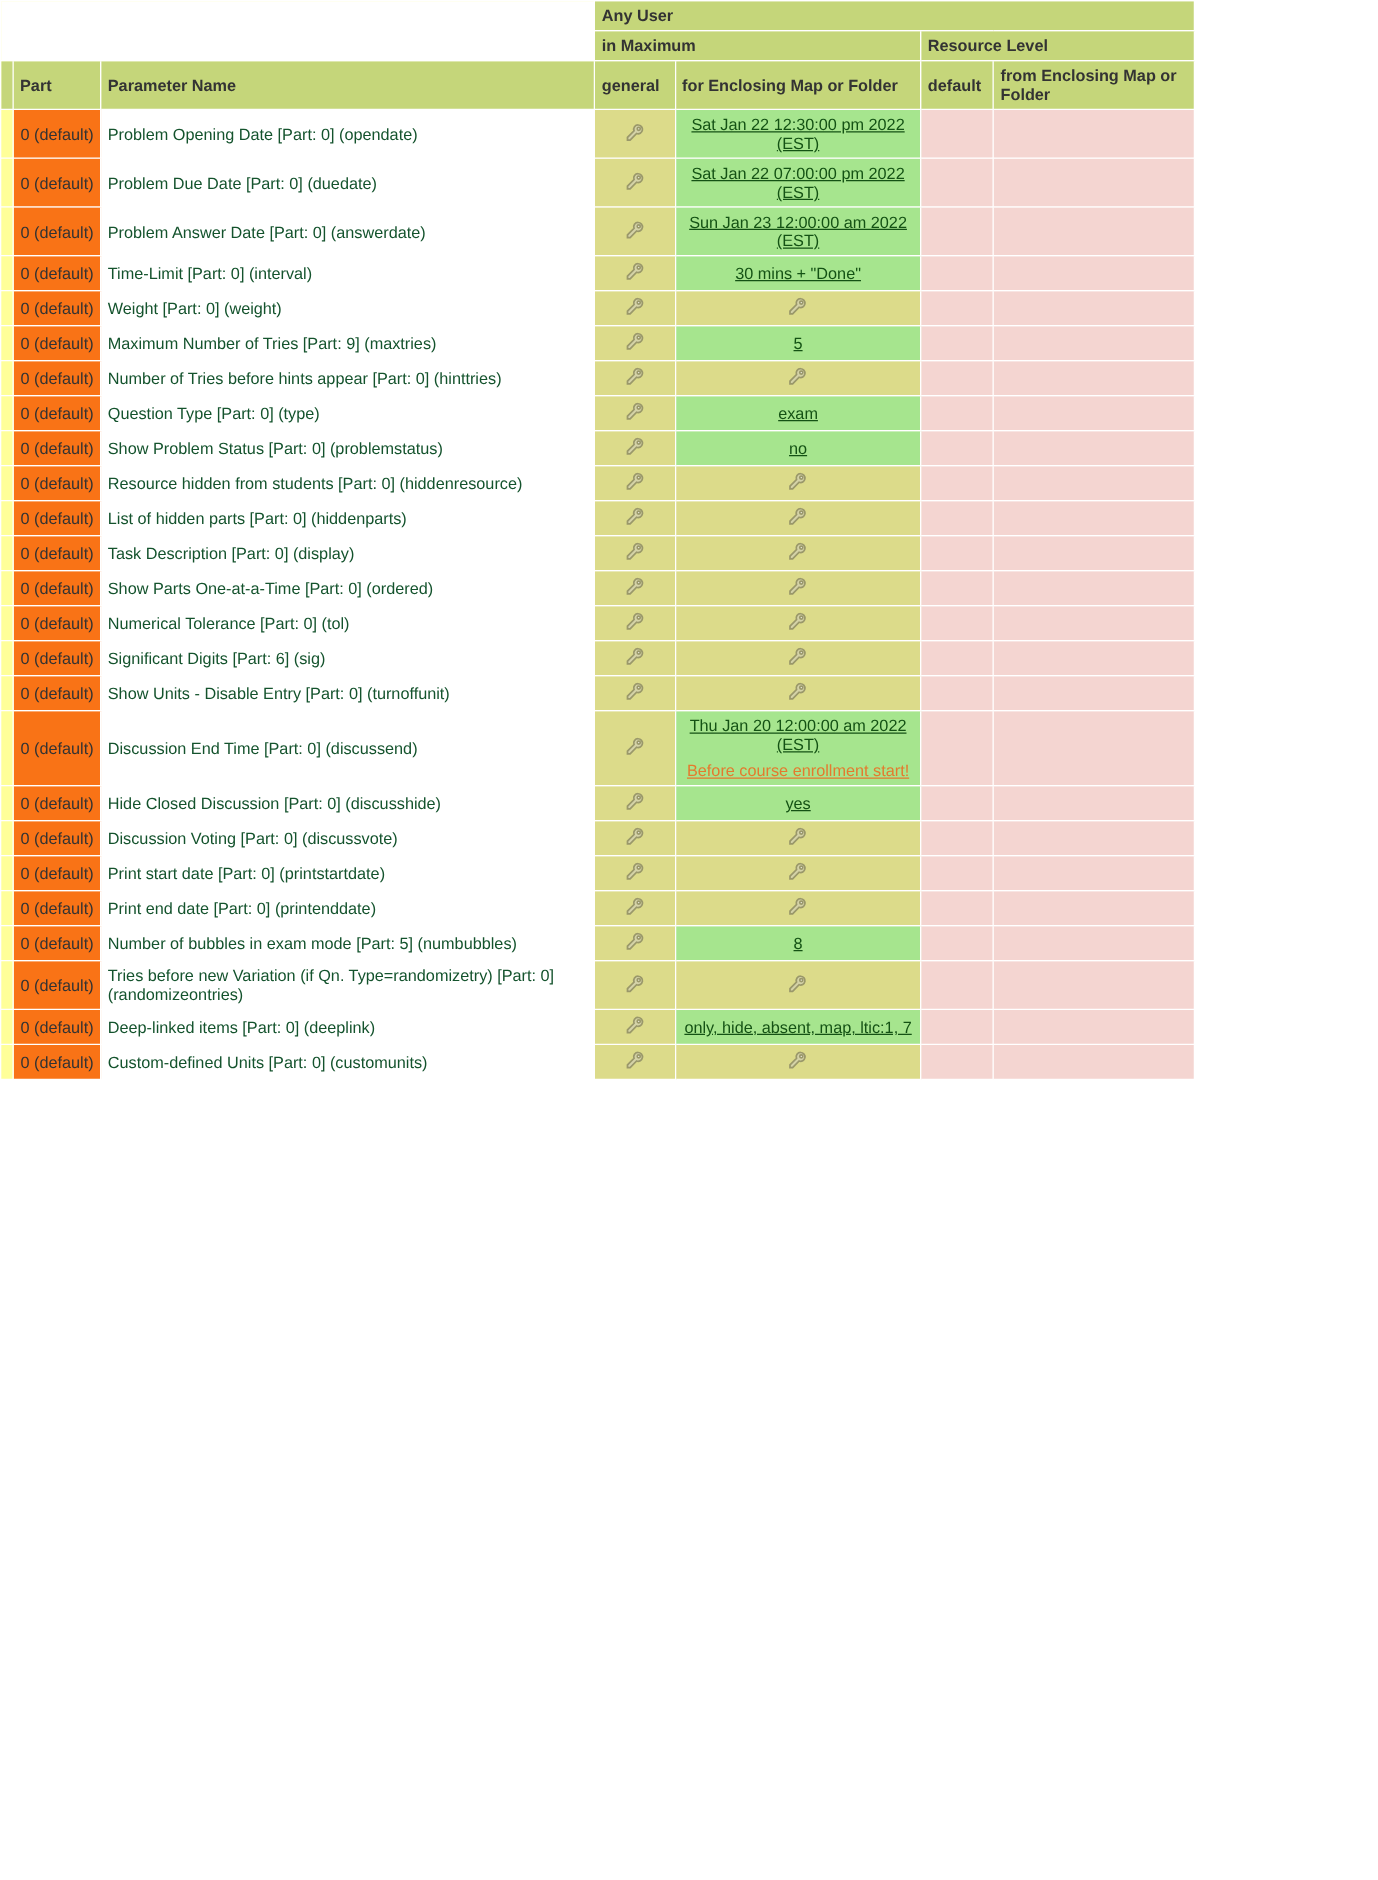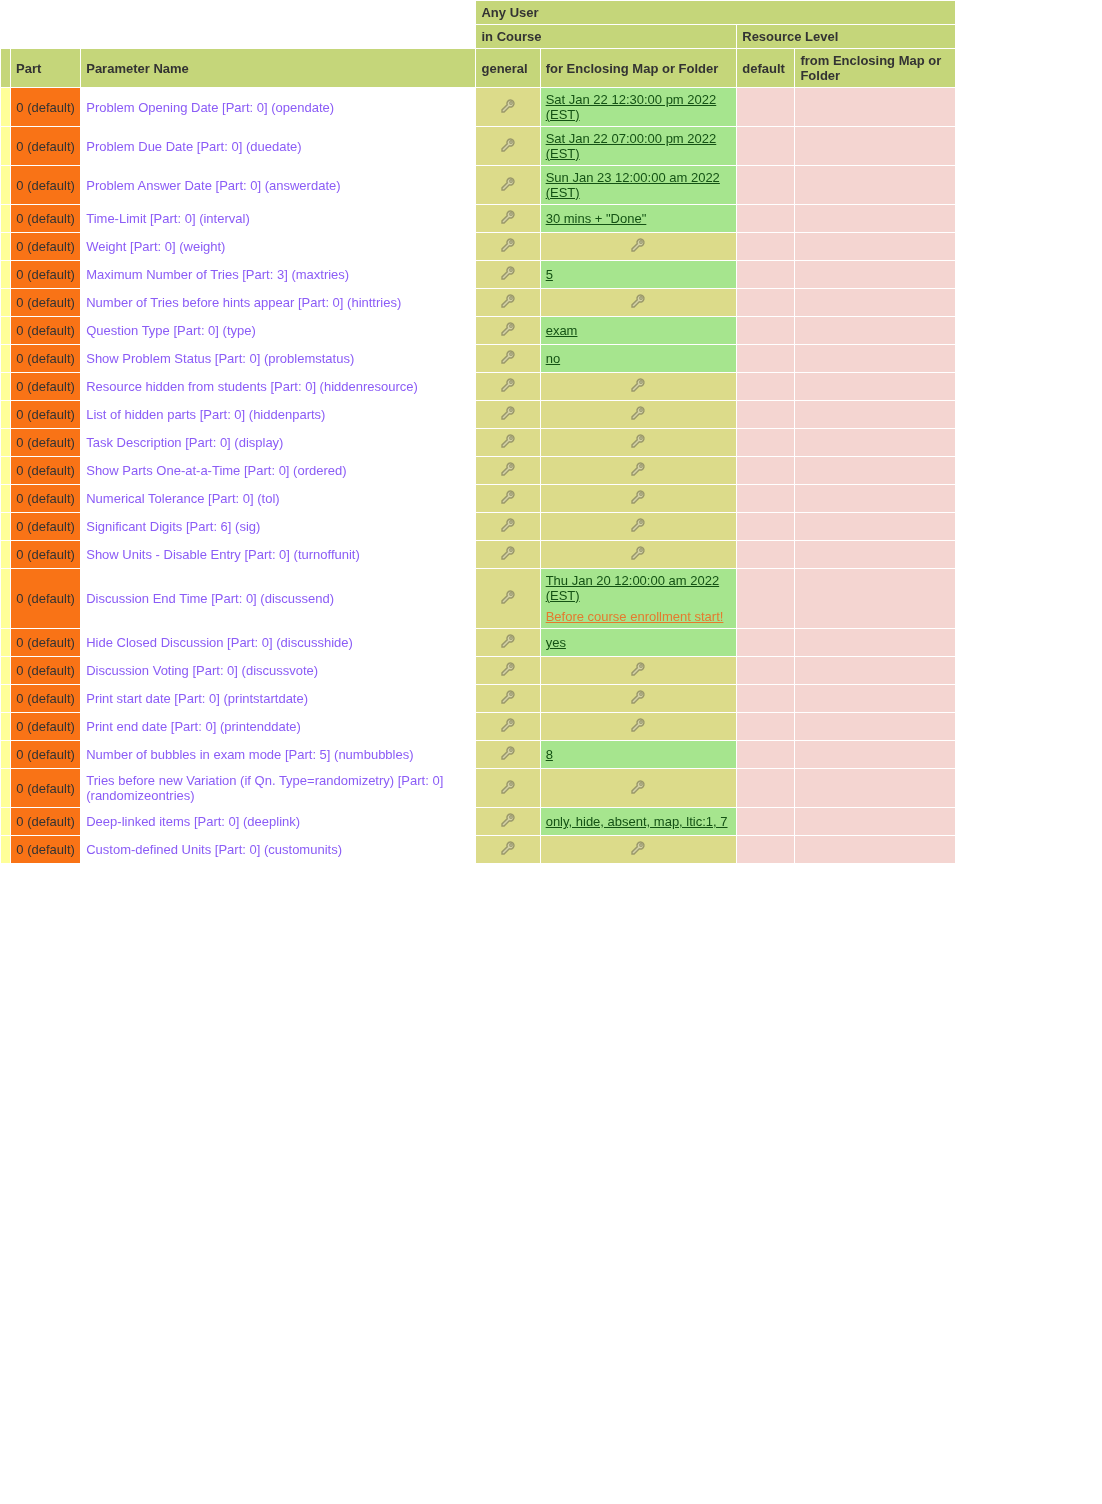--- a/index.html
+++ b/index.html
@@ -32,24 +32,24 @@
   .col-general { width: 64px; }
   .col-enclosing { width: 196px; }
   .col-default { width: 58px; }
   .col-from { width: 160px; }
 
   
   .hdr-white { background: #fff !important; }
 
   .cell-strip { background: #ffff99; padding:0;}
   .cell-part { background: #f97316; text-align: center; color:#333;}
-  .cell-name { background: #fff; color:#8b5cf6; text-align:left;}
+  .cell-name { background: #fff; color:#14532d; text-align:left;}
   .cell-general { background: #dcdb8a; text-align:center;}
   .cell-enc { background: #dcdb8a; text-align:center; color:#1a5a1a;}
-  .cell-enc-green { background: #a6e58e; color:#1a5a1a;margin-left:40px;}
+  .cell-enc-green { background: #a6e58e; text-align:center; color:#1a5a1a;margin-left:40px;}
   .cell-default { background: #f4d5d1; }
   .cell-from { background: #f4d5d1; }
 
   .link-val { color:#145214; text-decoration: underline; }
   .link-warn { color:#e47a2e; text-decoration: underline; display:block; margin-top:6px;}
   
   .wrench {
     display:inline-block;
     width:16px; height:16px;
   }
@@ -75,21 +75,21 @@
     <col class="col-enclosing">
     <col class="col-default">
     <col class="col-from">
   </colgroup>
   <thead>
     <tr>
       <th class="hdr-white" colspan="3" rowspan="2"></th>
       <th colspan="4">Any User</th>
     </tr>
     <tr>
-      <th colspan="2">in Course</th>
+      <th colspan="2">in Maximum</th>
       <th colspan="2">Resource Level</th>
     </tr>
     <tr>
       <th class="col-strip" style="background:#c5d67a;padding:0;"></th>
       <th>Part</th>
       <th>Parameter Name</th>
       <th>general</th>
       <th>for Enclosing Map or Folder</th>
       <th>default</th>
       <th>from Enclosing Map or Folder</th>
@@ -155,21 +155,21 @@
           <td class="cell-enc"><svg class="wrench" viewBox="0 0 16 16" fill="none" stroke="#9a986a" stroke-width="1.4">
               <path d="M10.5 2a3.5 3.5 0 0 0-3.3 4.7L2 11.9V14h2.1l5.2-5.2A3.5 3.5 0 1 0 10.5 2z" fill="#d4d2a8"></path>
               <circle cx="11" cy="5" r="1.2" fill="#fff"></circle>
             </svg></td>
           <td class="cell-default"></td>
           <td class="cell-from"></td>
         </tr>
         <tr>
           <td class="cell-strip"></td>
           <td class="cell-part"><span>0 (default)</span></td>
-          <td class="cell-name"><span>Maximum Number of Tries [Part: 3] (maxtries)</span></td>
+          <td class="cell-name"><span>Maximum Number of Tries [Part: 9] (maxtries)</span></td>
           <td class="cell-general"><svg class="wrench" viewBox="0 0 16 16" fill="none" stroke="#9a986a" stroke-width="1.4">
               <path d="M10.5 2a3.5 3.5 0 0 0-3.3 4.7L2 11.9V14h2.1l5.2-5.2A3.5 3.5 0 1 0 10.5 2z" fill="#d4d2a8"></path>
               <circle cx="11" cy="5" r="1.2" fill="#fff"></circle>
             </svg></td>
           <td class="cell-enc-green"><span class="link-val">5</span></td>
           <td class="cell-default"></td>
           <td class="cell-from"></td>
         </tr>
         <tr>
           <td class="cell-strip"></td>

